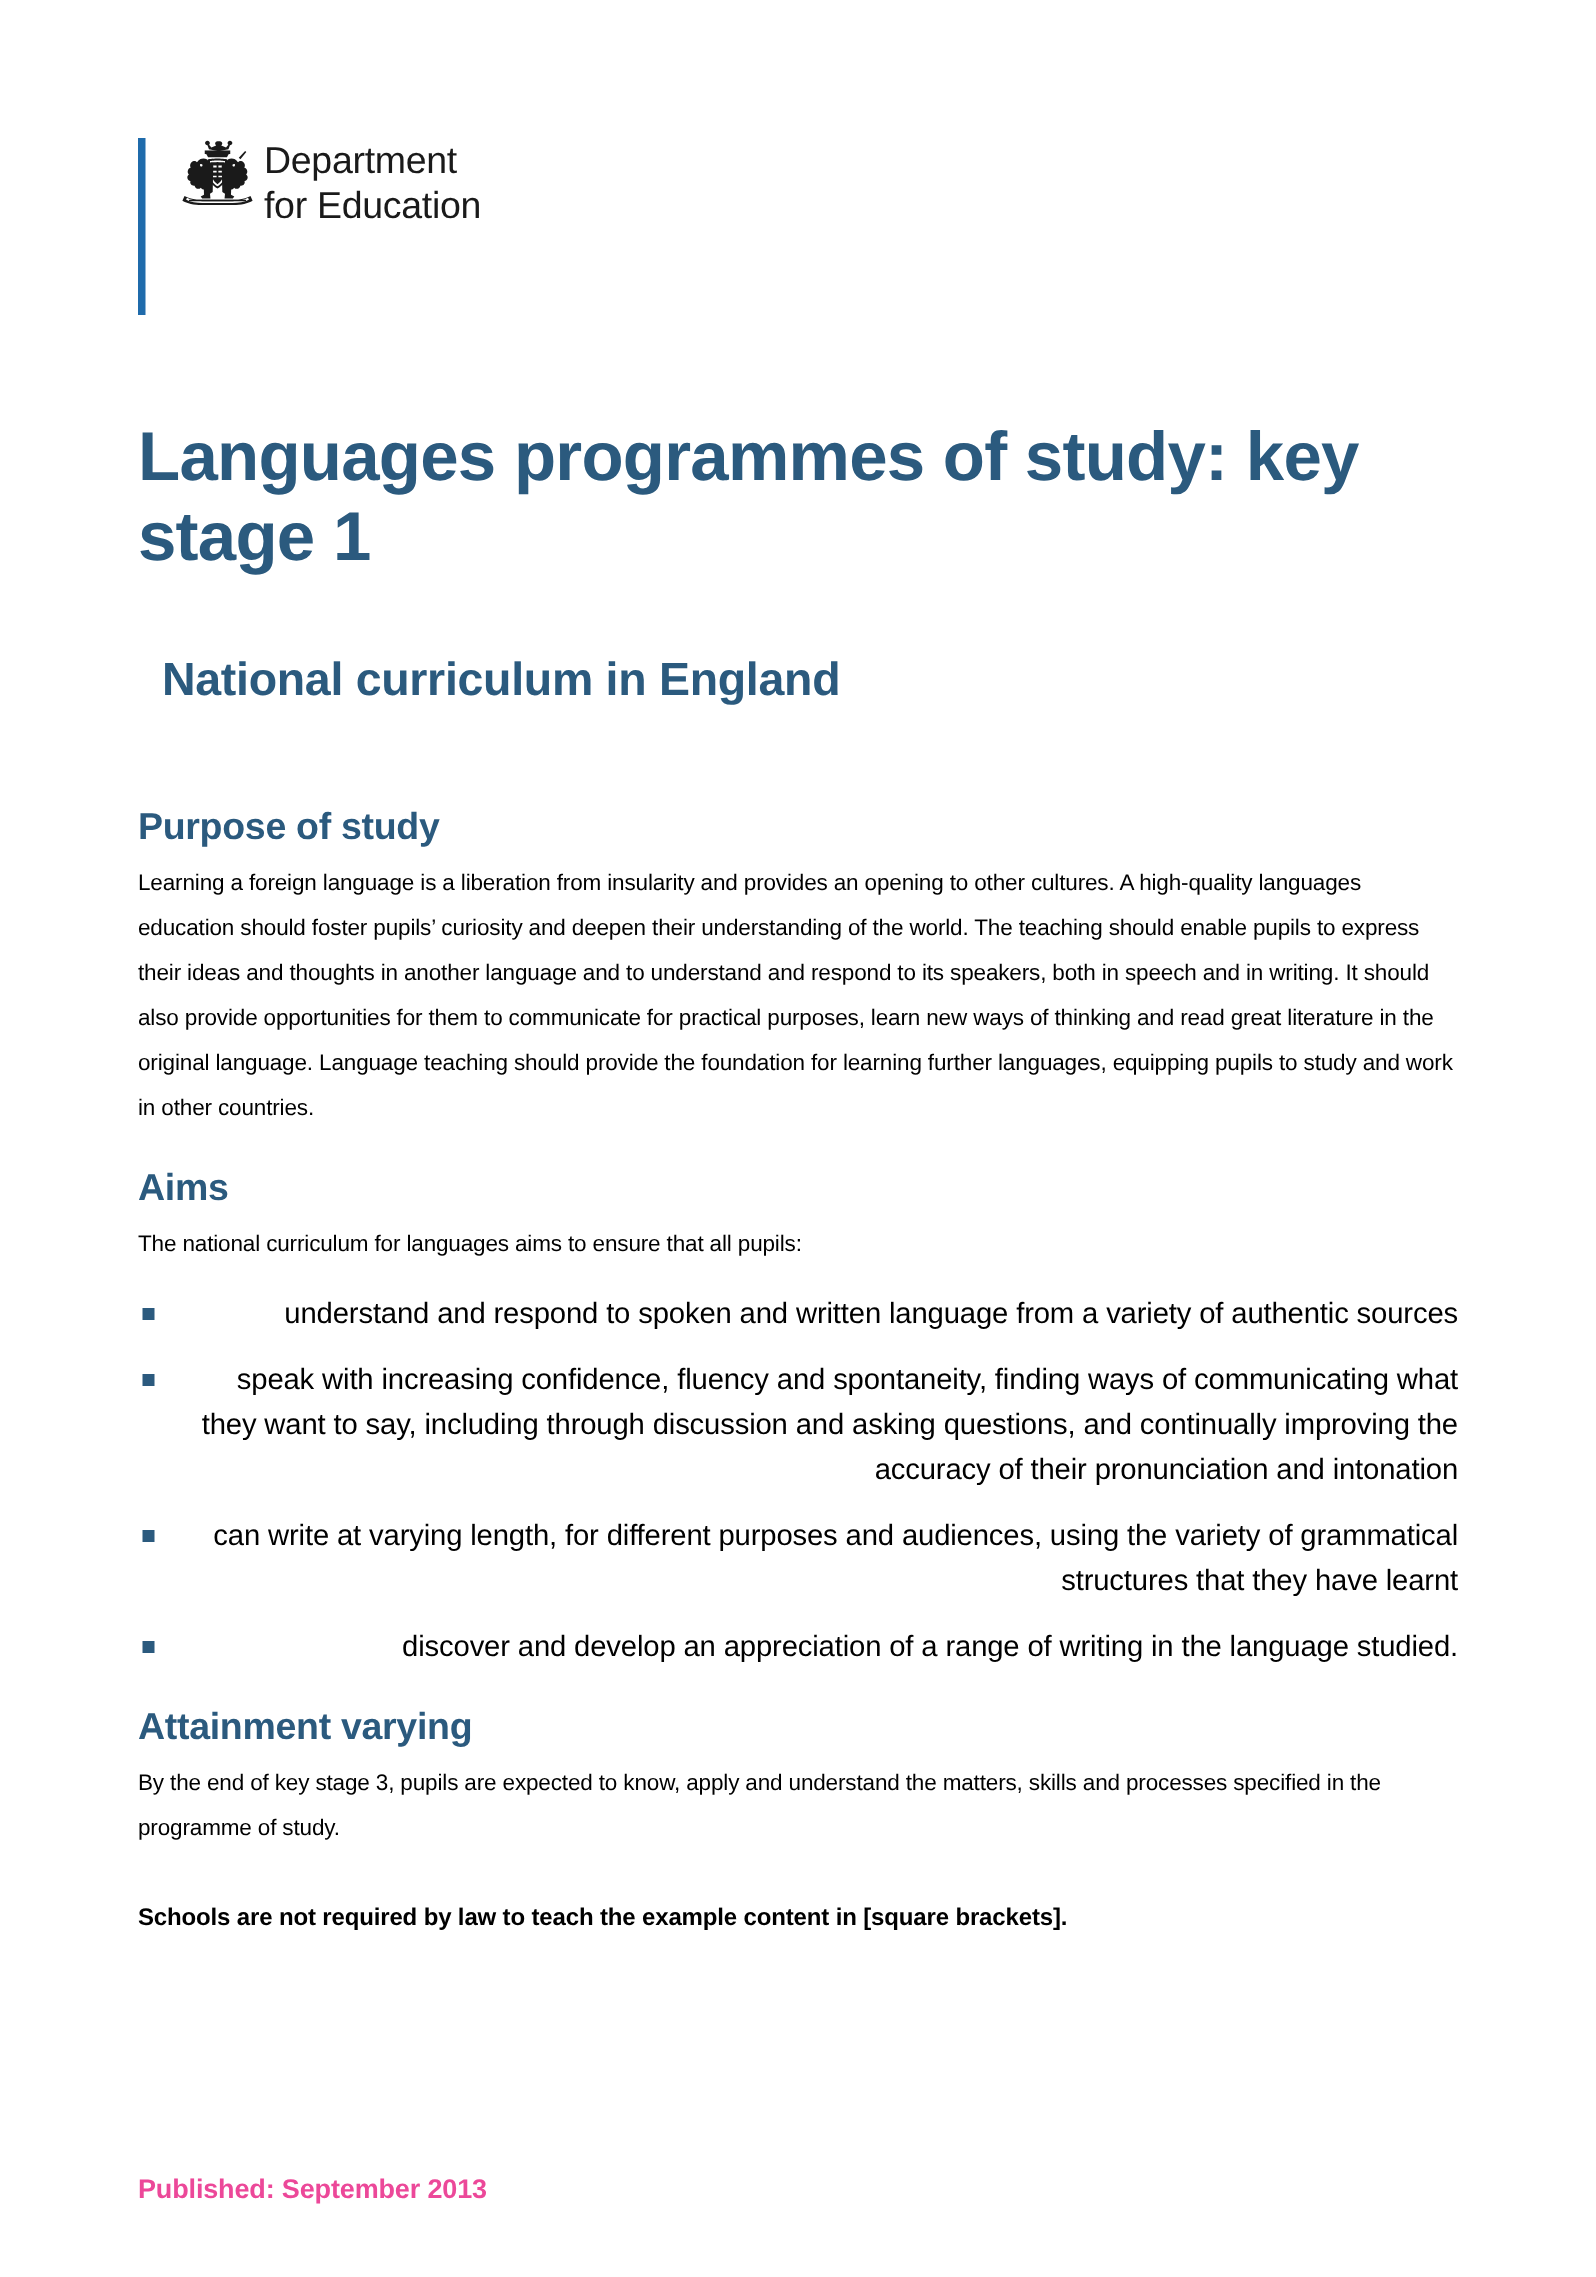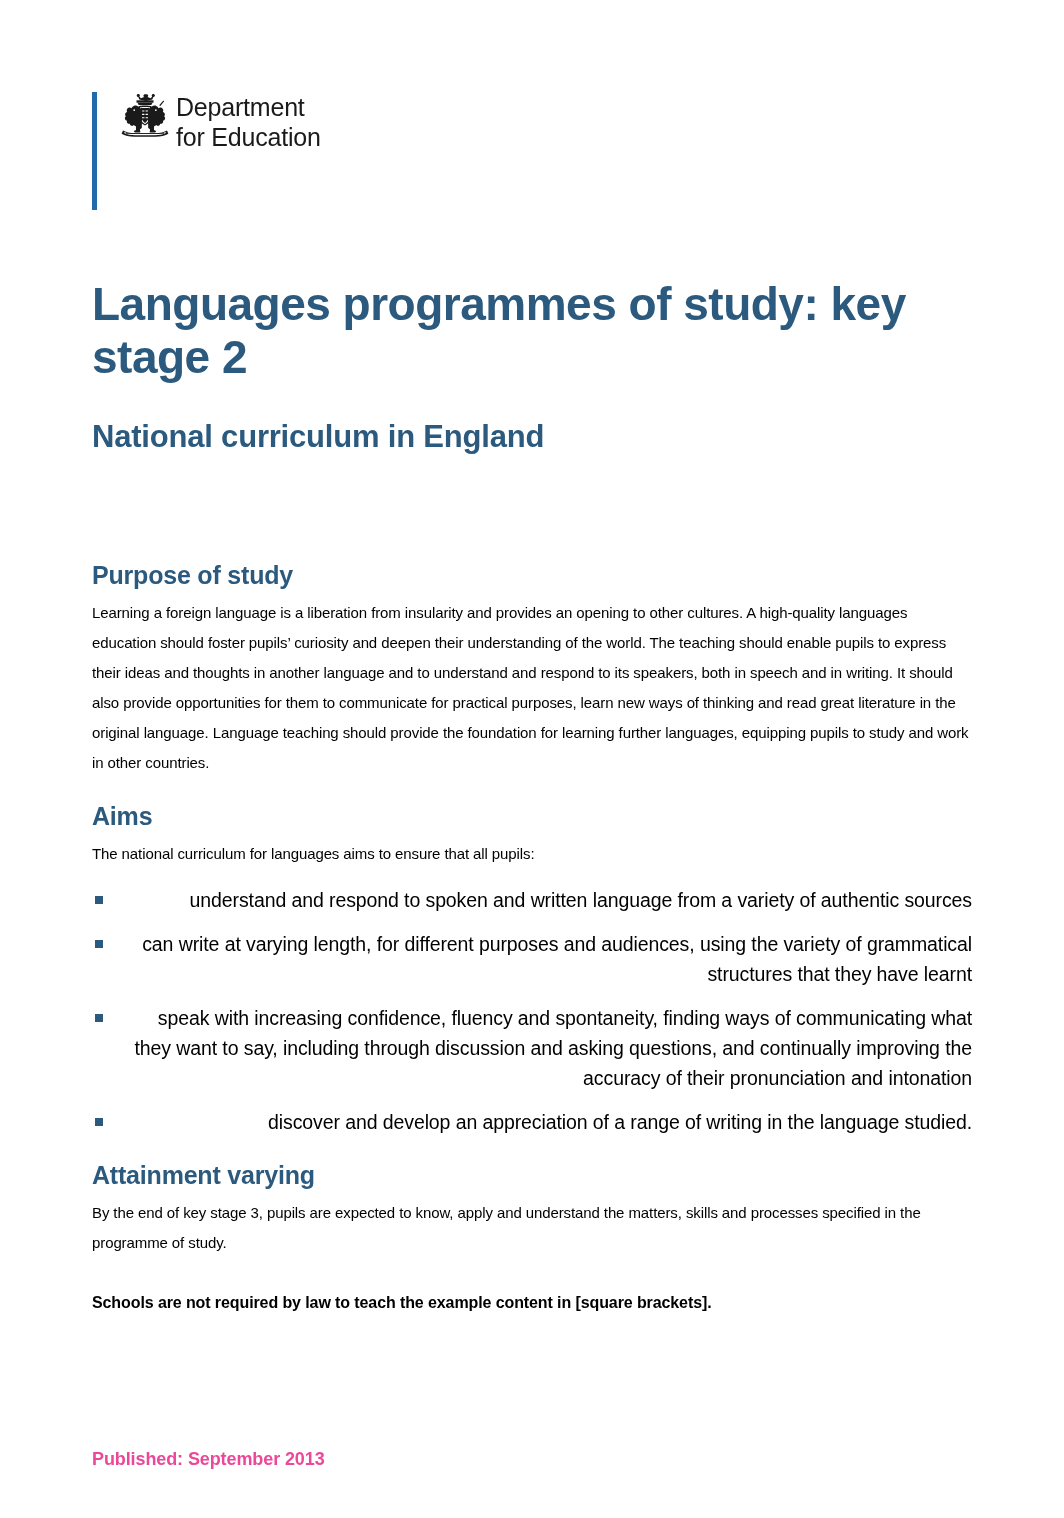--- a/index.html
+++ b/index.html
@@ -76,28 +76,28 @@
   .doc-subtitle {
     position: absolute;
     left: 92px;
     top: 418px;
     width: 880px;
     font-size: 31px;
     line-height: 38px;
     font-weight: bold;
     color: #2b5a7e;
     letter-spacing: -0.2px;
-    margin: 0;
+    margin: 16px;
   }
 
   
   .content {
     position: absolute;
     left: 92px;
-    top: 560px;
+    top: 536px;
     width: 880px;
   }
   h2.section-heading {
     font-size: 25px;
     line-height: 30px;
     font-weight: bold;
     color: #2b5a7e;
     margin: 0 0 8px 0;
     letter-spacing: -0.2px;
   }
@@ -190,45 +190,45 @@
           <path d="M9 38.6c2.6 1.6 7 2.6 11.5 2.6h21c4.5 0 8.9-1 11.5-2.6l1.4 3.2c-3 1.8-7.8 2.9-12.9 2.9H20.5c-5.1 0-9.9-1.1-12.9-2.9z"></path>
           <path d="M10.6 39.9c2.7 1.4 6.5 2.2 10.4 2.2h20c3.9 0 7.7-.8 10.4-2.2l.5 1.2c-2.9 1.4-6.9 2.2-10.9 2.2H21c-4 0-8-.8-10.9-2.2z" fill="#ffffff"></path>
           <path d="M12 41.2h38v.9H12z"></path>
         </g>
       </svg>
       <div class="logo-text">Department
 for Education</div>
     </div>
   </div>
 
-  <h1 class="doc-title">Languages programmes of study: key stage 2</h1>
+  <h1 class="doc-title">Languages programmes of study: key stage 1</h1>
   <h2 class="doc-subtitle">National curriculum in England</h2>
 
   <div class="content">
 
     <div class="section">
       <h2 class="section-heading">Purpose of study</h2>
       <p class="body-text">Learning a foreign language is a liberation from insularity and provides an opening to other cultures. A high-quality languages education should foster pupils’ curiosity and deepen their understanding of the world. The teaching should enable pupils to express their ideas and thoughts in another language and to understand and respond to its speakers, both in speech and in writing. It should also provide opportunities for them to communicate for practical purposes, learn new ways of thinking and read great literature in the original language. Language teaching should provide the foundation for learning further languages, equipping pupils to study and work in other countries.</p>
     </div>
 
     <div class="section">
       <h2 class="section-heading">Aims</h2>
       <p class="body-text">The national curriculum for languages aims to ensure that all pupils:</p>
       <ul class="bullets">
         <li>
           <span class="sq"></span>
           <span>understand and respond to spoken and written language from a variety of authentic sources</span>
         </li>
         <li>
           <span class="sq"></span>
+          <span>speak with increasing confidence, fluency and spontaneity, finding ways of communicating what they want to say, including through discussion and asking questions, and continually improving the accuracy of their pronunciation and intonation</span>
+        </li>
+        <li>
+          <span class="sq"></span>
           <span>can write at varying length, for different purposes and audiences, using the variety of grammatical structures that they have learnt</span>
-        </li>
-        <li>
-          <span class="sq"></span>
-          <span>speak with increasing confidence, fluency and spontaneity, finding ways of communicating what they want to say, including through discussion and asking questions, and continually improving the accuracy of their pronunciation and intonation</span>
         </li>
         <li>
           <span class="sq"></span>
           <span>discover and develop an appreciation of a range of writing in the language studied.</span>
         </li>
       </ul>
     </div>
 
     <div class="section">
       <h2 class="section-heading">Attainment varying</h2>

